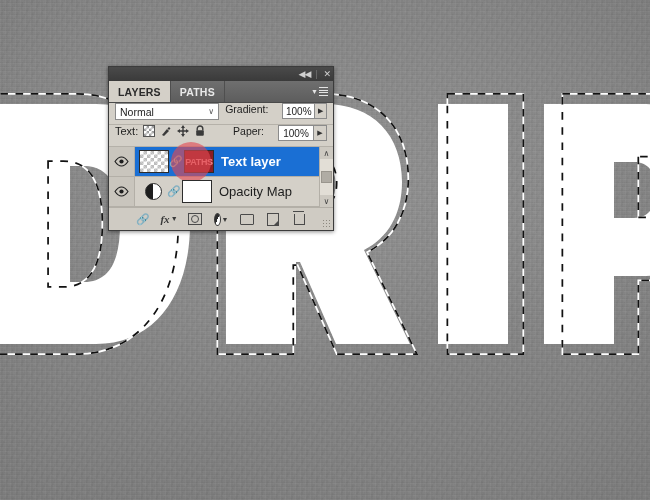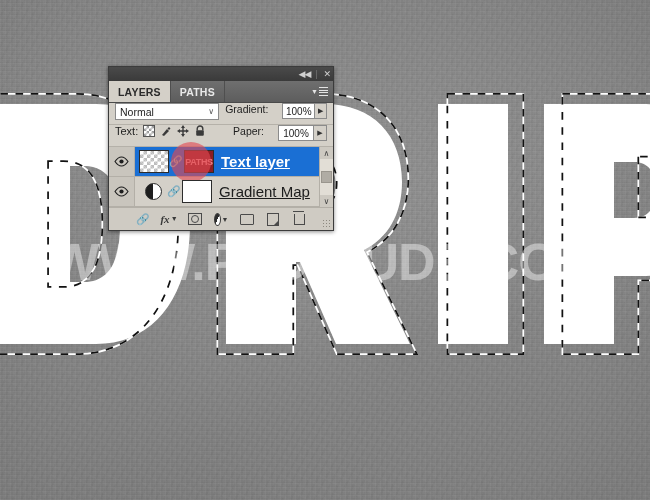--- a/index.html
+++ b/index.html
@@ -84,21 +84,21 @@
       linear-gradient(45deg,#bdbdbd 25%,transparent 25%,transparent 75%,#bdbdbd 75%),
       linear-gradient(45deg,#bdbdbd 25%,#fff 25%,#fff 75%,#bdbdbd 75%);
       background-size:7px 7px;background-position:0 0,3.5px 3.5px;}
   .thumb.drip{background:#8c1d22;display:flex;align-items:center;justify-content:center;
       color:#f08b8b;font-weight:bold;font-size:9px;letter-spacing:-.3px;}
   .thumb.paper{background:repeating-linear-gradient(90deg,#c9a063 0 2px,#bf9457 2px 4px);}
   .thumb.white{background:#fff;}
   .adjcirc{width:15px;height:15px;border-radius:50%;border:1px solid #2b2b2b;
       background:linear-gradient(90deg,#1d1d1d 50%,#fff 50%);}
   .chain{width:9px;height:15px;display:flex;align-items:center;justify-content:center;color:#333;font-size:11px;}
-  .lname{margin-left:7px;font-size:15px;color:#1d1d1d;text-decoration:underline;}
+  .lname{margin-left:7px;font-size:13px;color:#1d1d1d;}
   .lrow.active .lname{color:#fff;font-weight:bold;}
 
   
   .blob{position:absolute;left:62px;top:-5px;width:40px;height:40px;border-radius:50%;
         background:rgba(226,72,82,.62);pointer-events:none;}
 
   
   .vscroll{position:absolute;right:0;top:0;width:13px;height:100%;background:#cdc9c1;
            border-left:1px solid #b3afa7;display:flex;flex-direction:column;align-items:center;}
   .sarr{height:12px;display:flex;align-items:center;justify-content:center;font-size:8px;color:#444;width:100%;}
@@ -150,21 +150,20 @@
 
       <g fill="none" stroke="#ffffff" stroke-width="1.6" transform="translate(350,150) scale(1.085) translate(-350,-150)">
         <use href="#letters"></use>
       </g>
       <g fill="none" stroke="#111111" stroke-width="1.6" stroke-dasharray="7 7" transform="translate(350,150) scale(1.085) translate(-350,-150)">
         <use href="#letters"></use>
       </g>
     </svg>
   </div>
 
-  <div class="wm">WWW.PSD-DUDE.COM</div>
 
   <div class="panel">
 
     <div class="titlebar">
       <span class="tb-btn">◀◀</span>
       <span class="tb-sep"></span>
       <span class="tb-btn">✕</span>
     </div>
 
     <div class="tabs">
@@ -246,21 +245,21 @@
               <circle cx="7.5" cy="5.5" r="2.1" fill="#1d1d1d"></circle>
             </svg>
         </div>
         <div class="thumbwrap">
           <div style="width:28px;display:flex;justify-content:center">
               <span class="adjcirc"></span>
             </div>
           <div class="chain">🔗</div>
           <div class="thumb white"></div>
         </div>
-        <div class="lname">Gradient Map</div>
+        <div class="lname">Opacity Map</div>
       </div>
 
 
       <div class="vscroll">
         <div class="sarr">∧</div>
         <div class="strack">
           <div class="sthumb"></div>
         </div>
         <div class="sarr">∨</div>
       </div>

